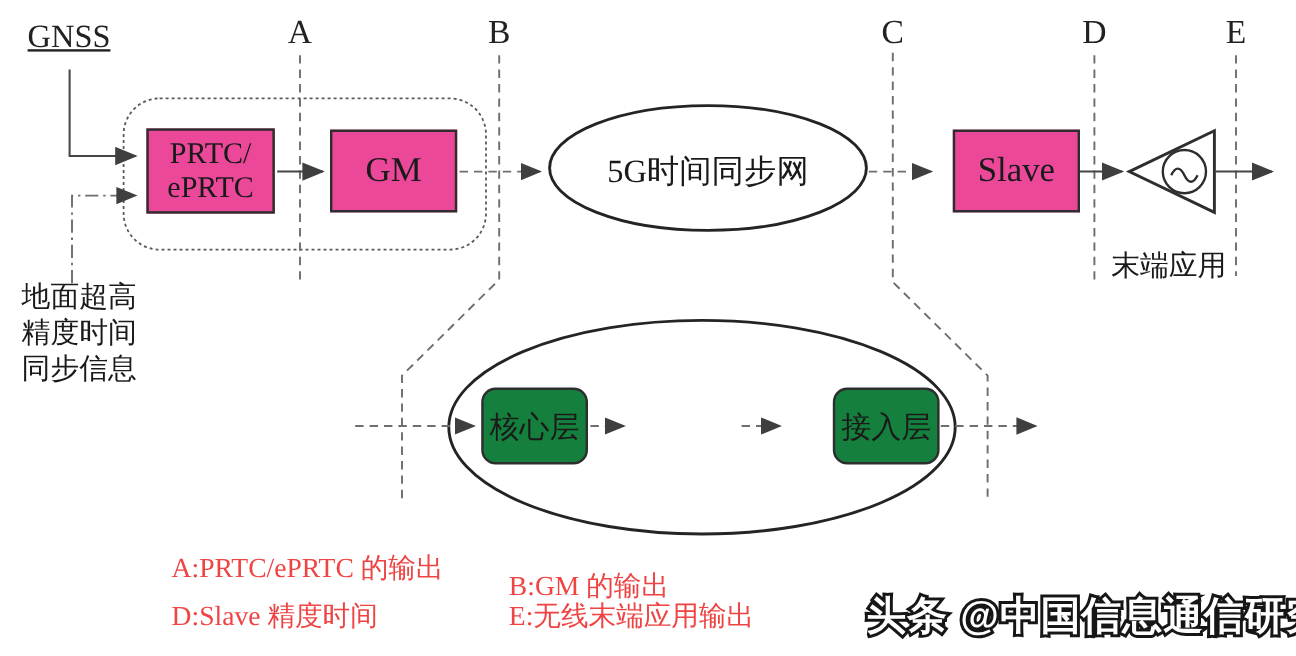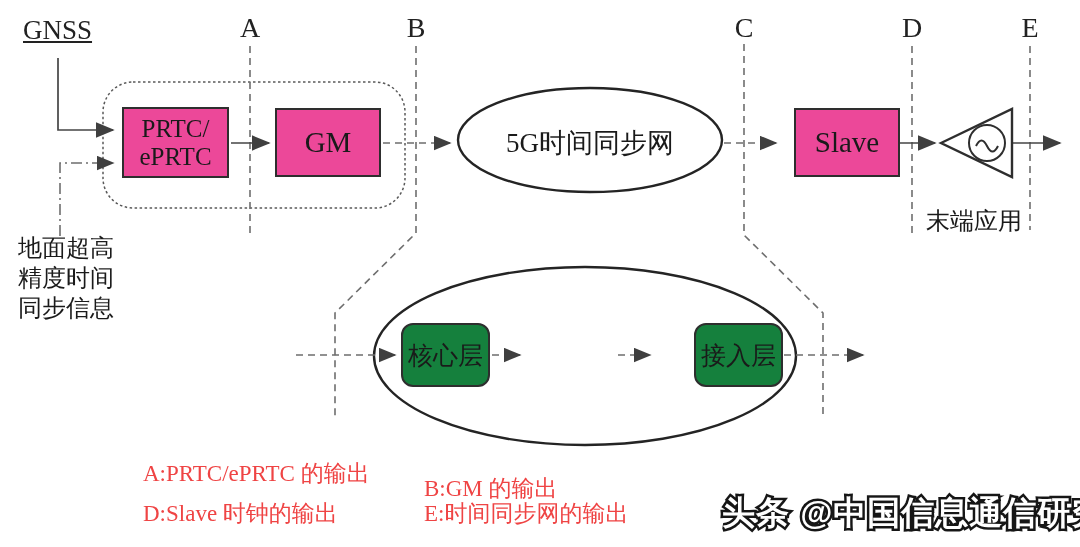--- a/index.html
+++ b/index.html
@@ -134,18 +134,18 @@
 
   <div class="layer-box layer-core">
     <span>核心层</span>
   </div>
   <div class="layer-box layer-access">
     <span>接入层</span>
   </div>
 
   <div class="legend-item legend-a">A:PRTC/ePRTC 的输出</div>
   <div class="legend-item legend-b">B:GM 的输出</div>
-  <div class="legend-item legend-d">D:Slave 时钟的输出</div>
-  <div class="legend-item legend-e">E:时间同步网的输出</div>
+  <div class="legend-item legend-d">D:Slave 精度时间</div>
+  <div class="legend-item legend-e">E:无线末端应用输出</div>
 
   <div class="watermark">头条 @中国信息通信研究院</div>
 
 </div>
 
 </body></html>

